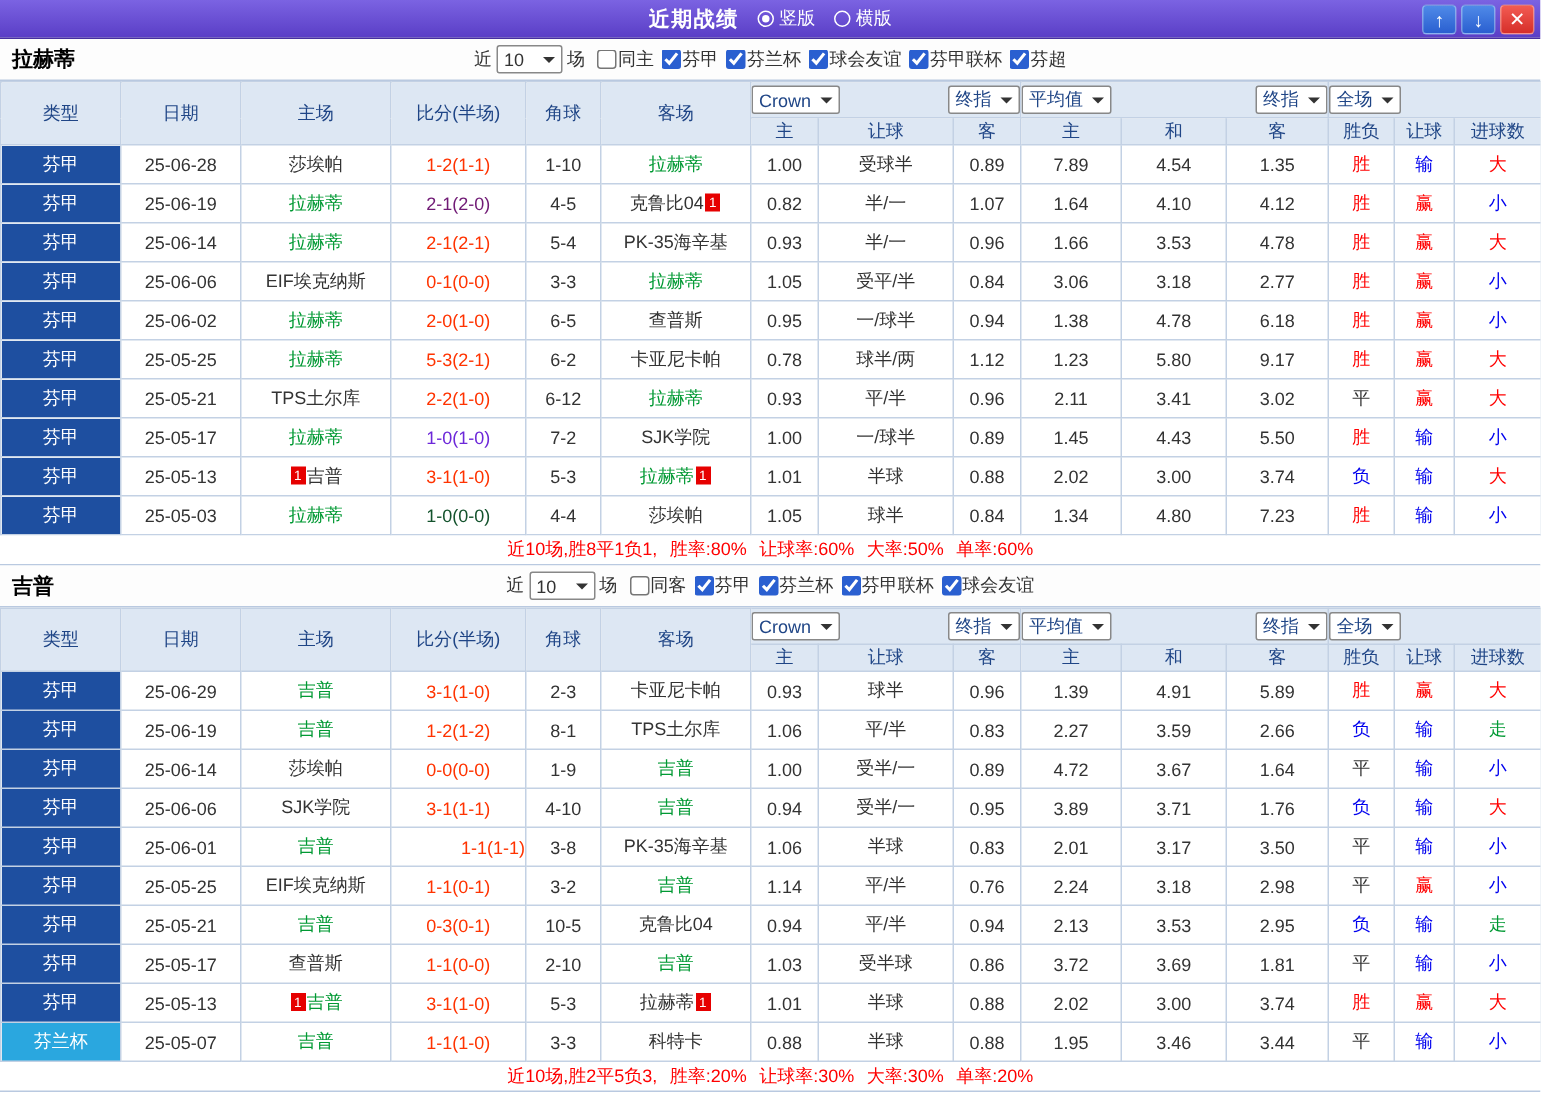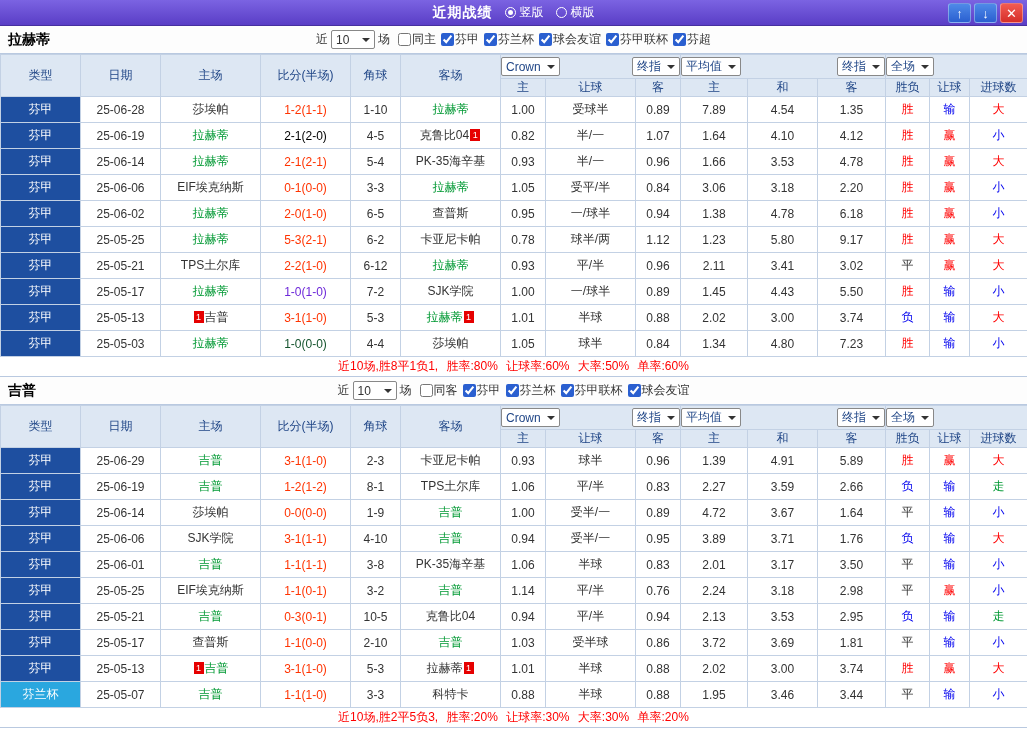--- a/index.html
+++ b/index.html
@@ -185,21 +185,21 @@
               <td>4.54</td>
               <td>1.35</td>
               <td class="res" style="color: rgb(255, 0, 0);">胜</td>
               <td class="res" style="color: rgb(0, 0, 238);">输</td>
               <td class="res" style="color: rgb(255, 0, 0);">大</td>
             </tr>
             <tr>
               <td class="league" style="background: rgb(30, 79, 160);">芬甲</td>
               <td>25-06-19</td>
               <td class="team"><span style="color: rgb(0, 153, 51);">拉赫蒂</span></td>
-              <td class="score" style="color: #000000;">2-1(2-0)</td>
+              <td class="score" style="color: #701a75;">2-1(2-0)</td>
               <td>4-5</td>
               <td class="team"><span>克鲁比04</span><span class="badge">1</span></td>
               <td>0.82</td>
               <td>半/一</td>
               <td>1.07</td>
               <td>1.64</td>
               <td>4.10</td>
               <td>4.12</td>
               <td class="res" style="color: rgb(255, 0, 0);">胜</td>
               <td class="res" style="color: rgb(255, 0, 0);">赢</td>
@@ -227,21 +227,21 @@
               <td>25-06-06</td>
               <td class="team"><span>EIF埃克纳斯</span></td>
               <td class="score" style="color: rgb(255, 51, 0);">0-1(0-0)</td>
               <td>3-3</td>
               <td class="team"><span style="color: rgb(0, 153, 51);">拉赫蒂</span></td>
               <td>1.05</td>
               <td>受平/半</td>
               <td>0.84</td>
               <td>3.06</td>
               <td>3.18</td>
-              <td>2.20</td>
+              <td>2.77</td>
               <td class="res" style="color: rgb(255, 0, 0);">胜</td>
               <td class="res" style="color: rgb(255, 0, 0);">赢</td>
               <td class="res" style="color: rgb(0, 0, 238);">小</td>
             </tr>
             <tr>
               <td class="league" style="background: rgb(30, 79, 160);">芬甲</td>
               <td>25-06-02</td>
               <td class="team"><span style="color: rgb(0, 153, 51);">拉赫蒂</span></td>
               <td class="score" style="color: rgb(255, 51, 0);">2-0(1-0)</td>
               <td>6-5</td>
@@ -515,21 +515,21 @@
               <td>3.71</td>
               <td>1.76</td>
               <td class="res" style="color: rgb(0, 0, 238);">负</td>
               <td class="res" style="color: rgb(0, 0, 238);">输</td>
               <td class="res" style="color: rgb(255, 0, 0);">大</td>
             </tr>
             <tr>
               <td class="league" style="background: rgb(30, 79, 160);">芬甲</td>
               <td>25-06-01</td>
               <td class="team"><span style="color: rgb(0, 153, 51);">吉普</span></td>
-              <td class="score" style="color: rgb(255, 51, 0);">1-1(1-1)</td>
+              <td class="score" style="color: rgb(255, 51, 0); text-align: right;">1-1(1-1)</td>
               <td>3-8</td>
               <td class="team"><span>PK-35海辛基</span></td>
               <td>1.06</td>
               <td>半球</td>
               <td>0.83</td>
               <td>2.01</td>
               <td>3.17</td>
               <td>3.50</td>
               <td class="res" style="color: rgb(51, 51, 51);">平</td>
               <td class="res" style="color: rgb(0, 0, 238);">输</td>

